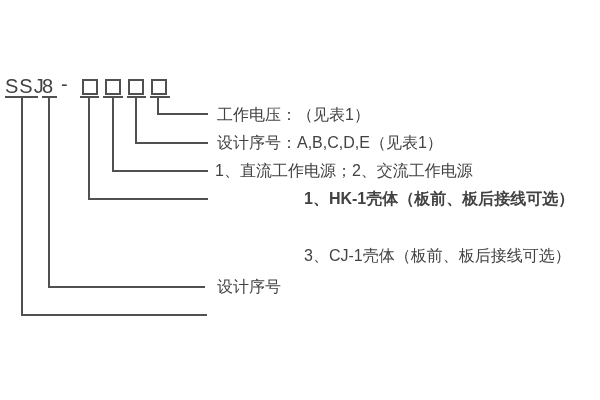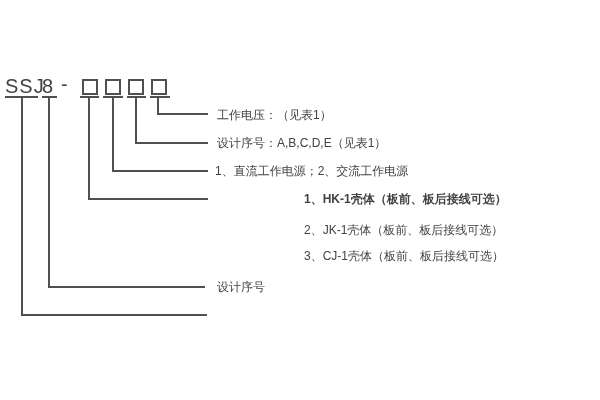--- a/index.html
+++ b/index.html
@@ -39,21 +39,21 @@
   .stroke{
     position:absolute;
     background:var(--line);
   }
   .h2{height:2px;}
   .w2{width:2px;}
   
   .callout{
     position:absolute;
     color:var(--ink);
-    font-size:12px;
+    font-size:16px;
     line-height:18px;
     white-space:nowrap;
   }
 </style>
 </head>
 <body>
 
 <div class="canvas">
 
   <span class="code-text" style="left:5px;top:76px;">SSJ</span>
@@ -84,18 +84,17 @@
   <span class="stroke h2" style="left:112px;top:170px;width:96px;"></span>
   <span class="stroke h2" style="left:88px;top:198px;width:120px;"></span>
   <span class="stroke h2" style="left:48px;top:286px;width:157px;"></span>
   <span class="stroke h2" style="left:21px;top:314px;width:186px;"></span>
 
   <span class="callout" style="left:217px;top:106px;">工作电压：（见表1）</span>
   <span class="callout" style="left:217px;top:134px;">设计序号：A,B,C,D,E（见表1）</span>
   <span class="callout" style="left:215px;top:162px;text-align:center;">1、直流工作电源；2、交流工作电源</span>
 
   <span class="callout" style="left:304px;top:190px;font-weight:bold;">1、HK-1壳体（板前、板后接线可选）</span>
-  <span class="callout" style="left:304px;top:221px;">2、JK-1壳体（板前、板后接线可选）</span>
   <span class="callout" style="left:304px;top:247px;">3、CJ-1壳体（板前、板后接线可选）</span>
 
   <span class="callout" style="left:217px;top:278px;">设计序号</span>
 
 </div>
 
 </body></html>

